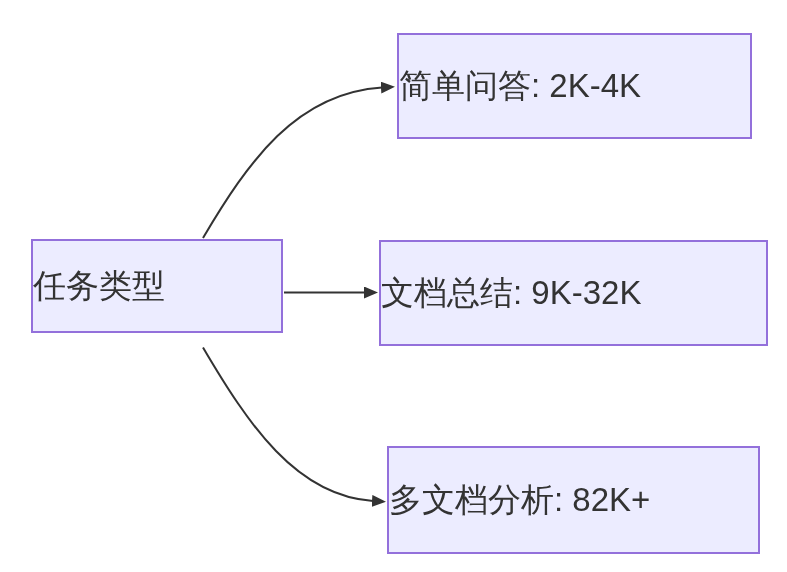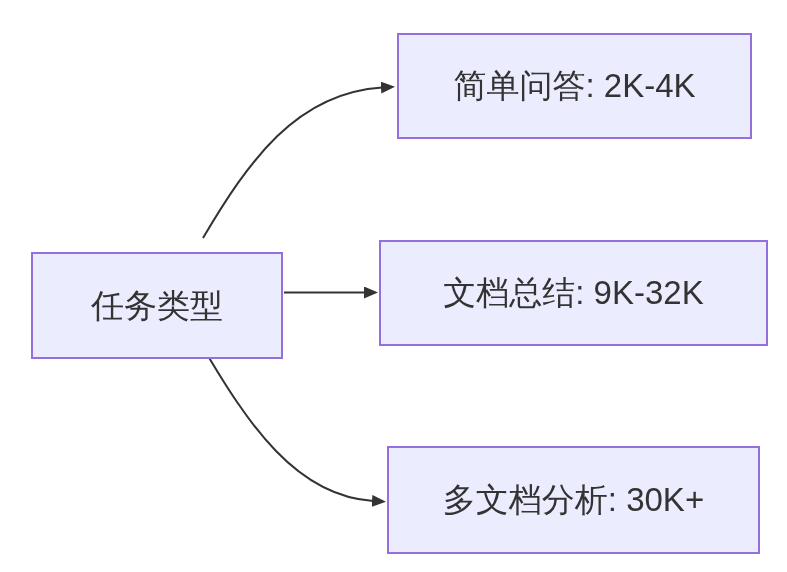--- a/index.html
+++ b/index.html
@@ -27,27 +27,26 @@
     left: 0;
     top: 0;
   }
   .node {
     position: absolute;
     box-sizing: border-box;
     background: var(--node-fill);
     border: 2px solid var(--node-border);
     display: flex;
     align-items: center;
-    justify-content: center;
     font-size: 33px;
     line-height: 1.2;
     color: var(--text);
     white-space: nowrap;
   }
-  .node-root   { left: 31px;  top: 252px; width: 252px; height: 107px; }
+  .node-root   { left: 31px;  top: 239px; width: 252px; height: 94px; }
   .node-top    { left: 397px; top: 33px;  width: 355px; height: 106px; }
   .node-mid    { left: 379px; top: 240px; width: 389px; height: 106px; }
   .node-bottom { left: 387px; top: 446px; width: 373px; height: 108px; }
 </style>
 </head>
 <body>
 
 <div class="canvas">
 
   <svg class="arrows" width="787" height="572" viewBox="0 0 787 572">
@@ -67,16 +66,16 @@
 
   <div class="node node-top">
     <span>简单问答: 2K-4K</span>
   </div>
 
   <div class="node node-mid">
     <span>文档总结: 9K-32K</span>
   </div>
 
   <div class="node node-bottom">
-    <span>多文档分析: 30K+</span>
+    <span>多文档分析: 82K+</span>
   </div>
 
 </div>
 
 </body></html>

